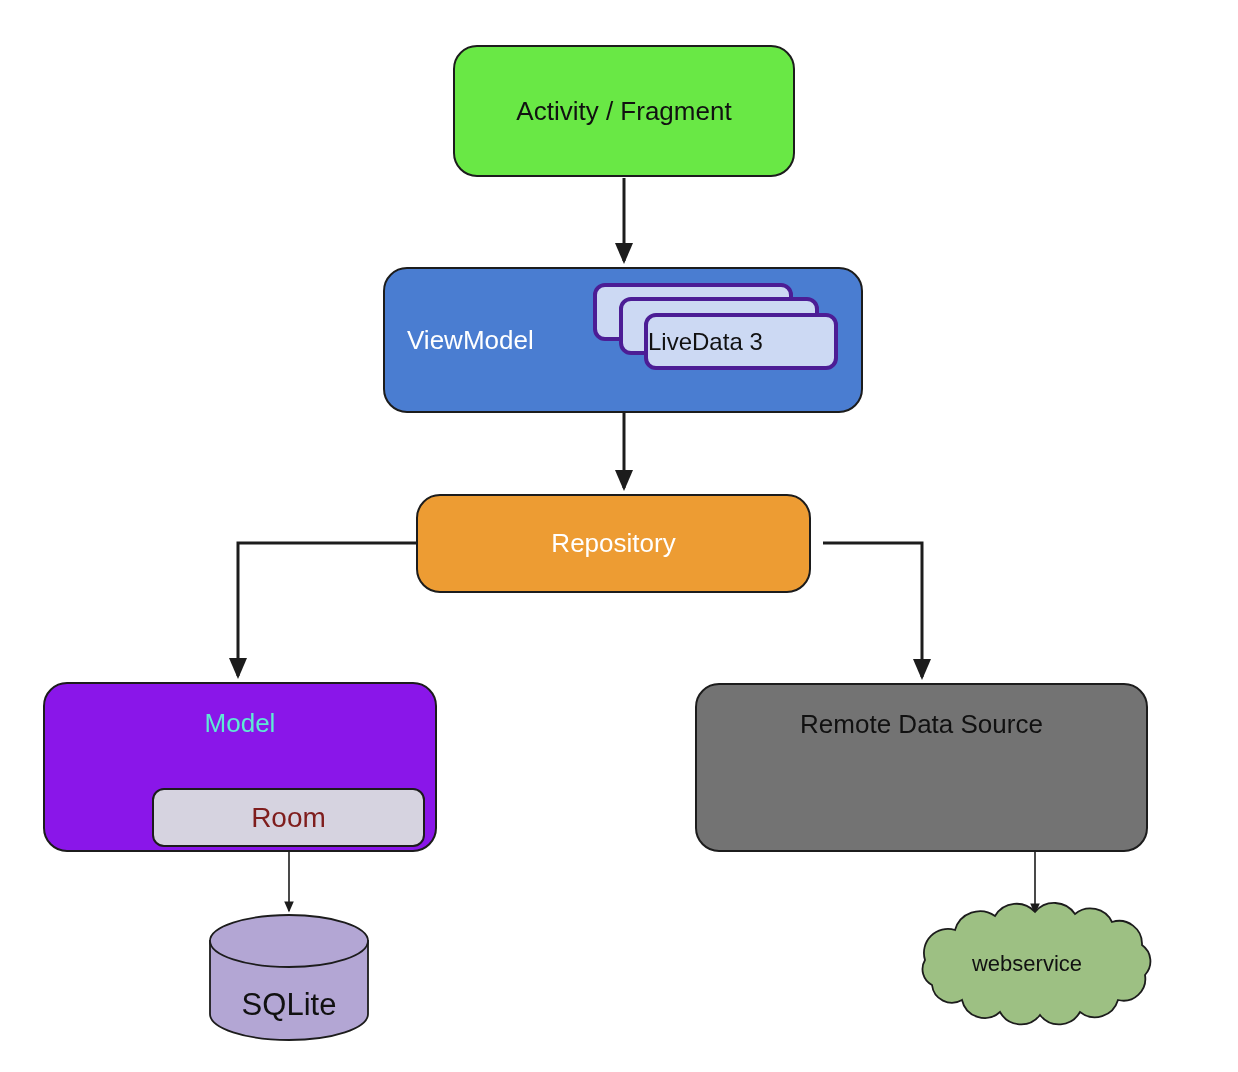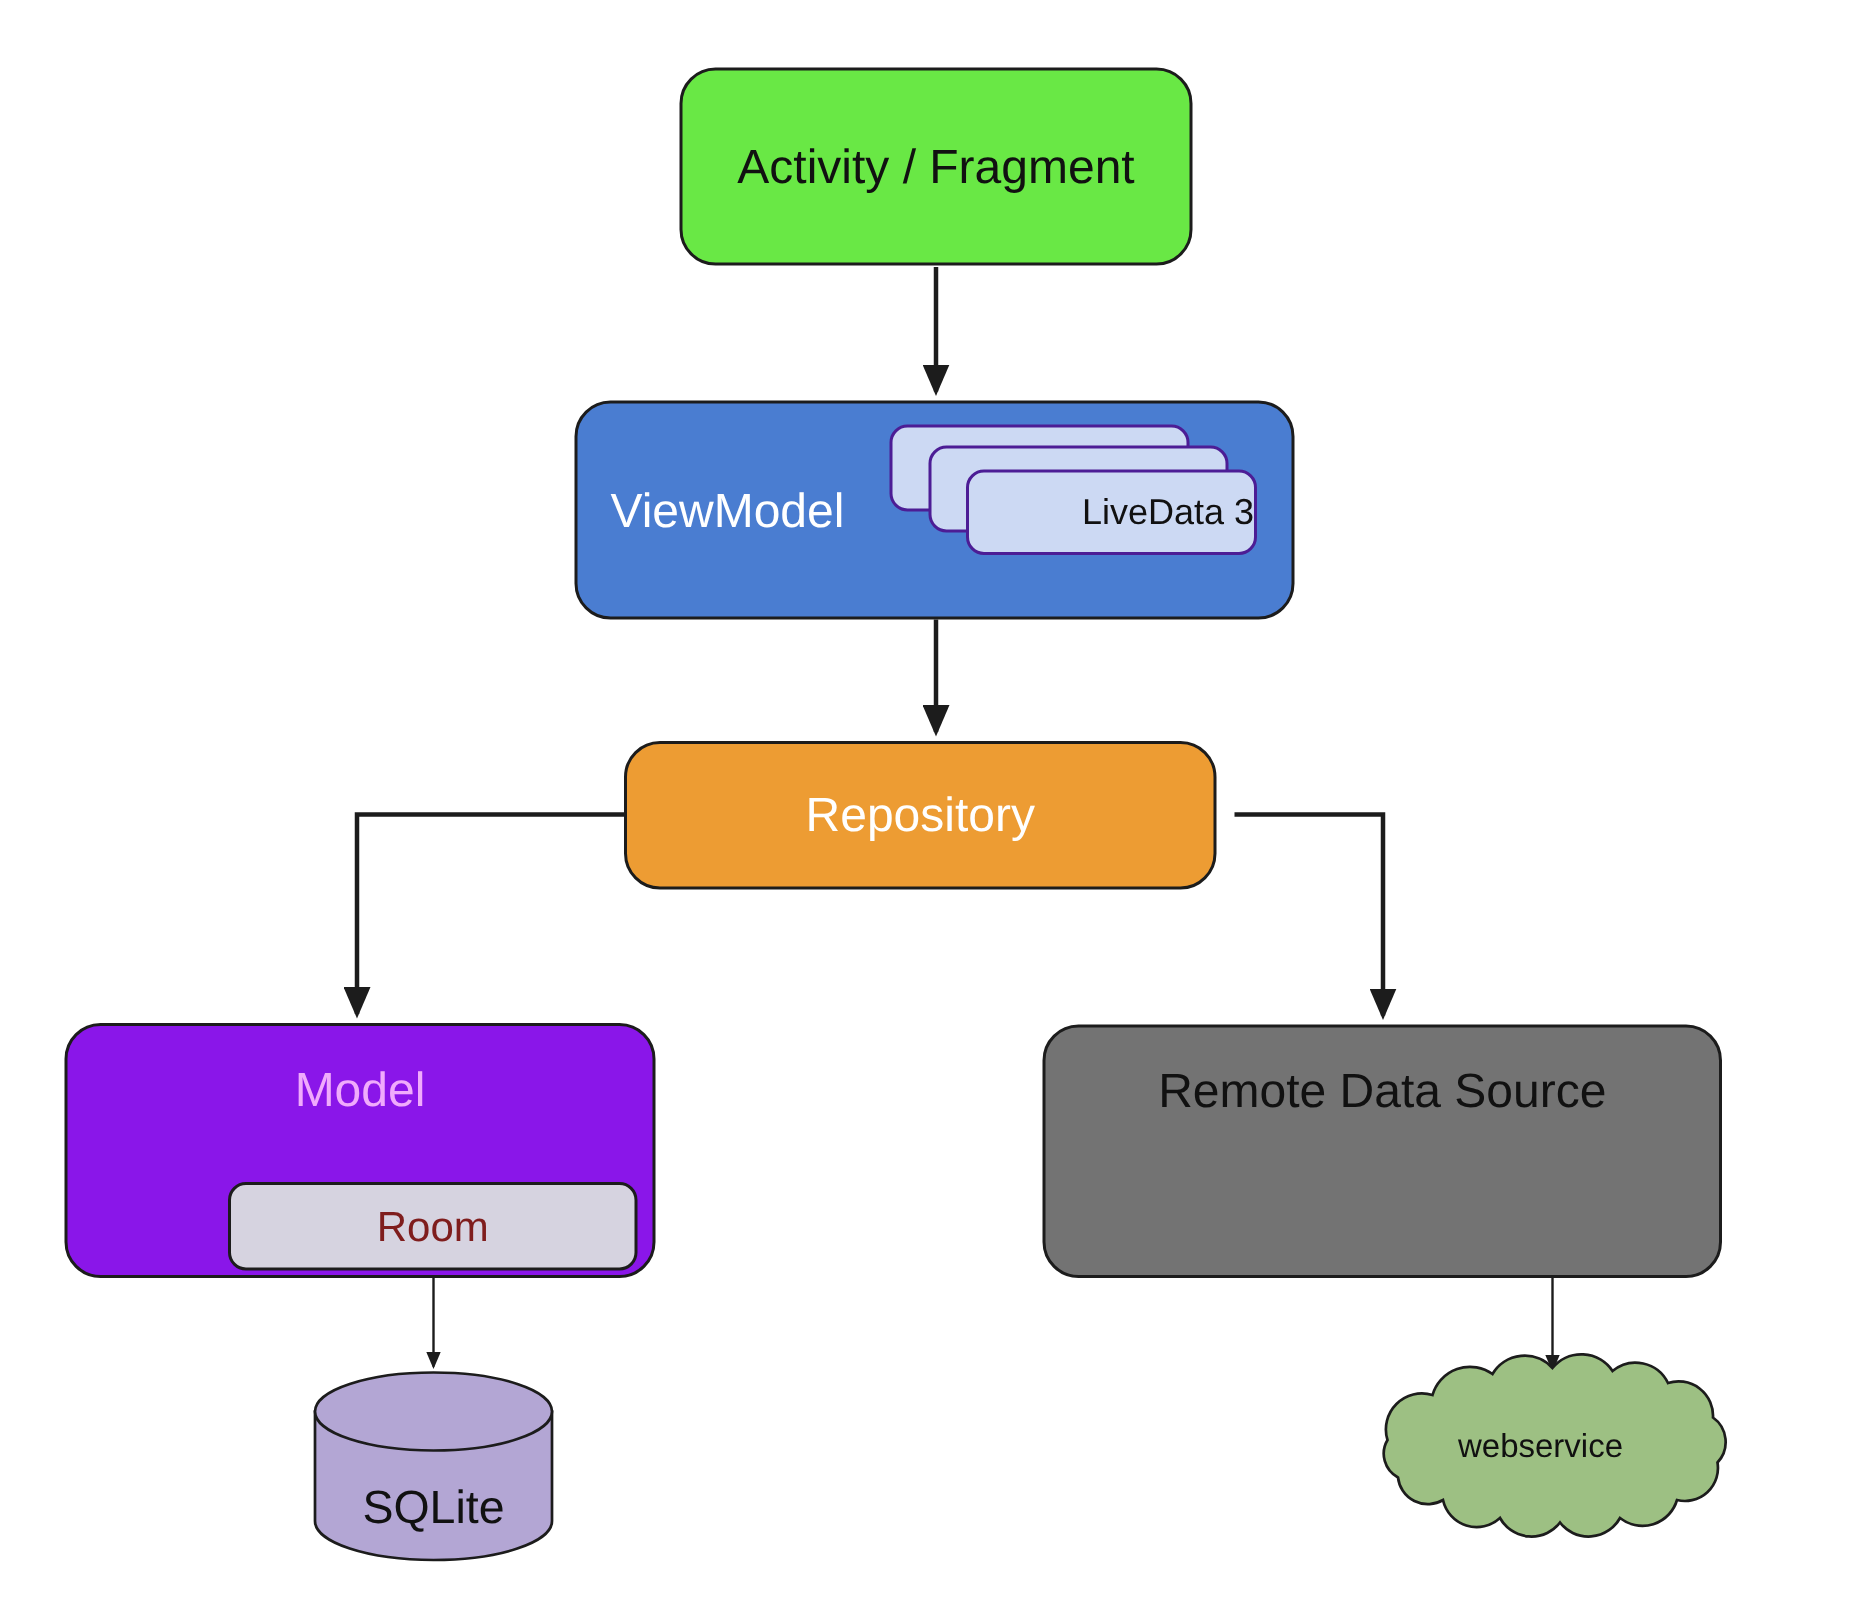--- a/index.html
+++ b/index.html
@@ -25,21 +25,21 @@
   .node {
     position: absolute;
     box-sizing: border-box;
     border: 2px solid #1c1c1c;
     display: flex;
     align-items: center;
     justify-content: center;
   }
   .node .label {
     white-space: nowrap;
-    font-size: 32px;
+    font-size: 26px;
   }
   .big { border-radius: 24px; }
   .small { border-radius: 12px; }
 
   #node-activity-fragment { left: 453px; top: 45px;  width: 342px; height: 132px; }
   #node-viewmodel         { left: 383px; top: 267px; width: 480px; height: 146px;
                             justify-content: flex-start; padding-left: 22px; }
   #node-repository        { left: 416px; top: 494px; width: 395px; height: 99px; }
   #node-model             { left: 43px;  top: 682px; width: 394px; height: 170px;
                             align-items: flex-start; padding-top: 24px; }
@@ -48,25 +48,25 @@
   #node-room              { left: 152px; top: 788px; width: 273px; height: 59px; }
   #node-room .label       { font-size: 28px; }
   #node-retrofit          { left: 927px; top: 787px; width: 216px; height: 59px; }
   #node-retrofit .label   { font-size: 28px; }
 
   .livedata-card {
     position: absolute;
     box-sizing: border-box;
     width: 200px;
     height: 58px;
-    border: 2px solid #4c1d95;
+    border: 4px solid #4c1d95;
     border-radius: 12px;
     display: flex;
     align-items: center;
-    justify-content: flex-end;
+    justify-content: flex-start;
   }
   #livedata-card-back   { left: 593px; top: 283px; }
   #livedata-card-middle { left: 619px; top: 297px; }
   #livedata-card-front  { left: 644px; top: 313px; width: 194px; height: 57px; }
   #livedata-card-front .label { font-size: 24px; }
 
   .shape-label {
     position: absolute;
     text-align: center;
     white-space: nowrap;
@@ -133,21 +133,21 @@
   <div class="livedata-card" id="livedata-card-middle" style="background-color: rgb(204, 217, 243);"></div>
   <div class="livedata-card" id="livedata-card-front" style="background-color: rgb(204, 217, 243);">
     <span class="label" style="color: rgb(17, 17, 17);">LiveData 3</span>
   </div>
 
   <div class="node big" id="node-repository" style="background-color: rgb(237, 156, 51);">
     <span class="label" style="color: rgb(255, 255, 255);">Repository</span>
   </div>
 
   <div class="node big" id="node-model" style="background-color: rgb(138, 22, 233);">
-    <span class="label" style="color: #f0abfc;">Model</span>
+    <span class="label" style="color: #5eead4;">Model</span>
   </div>
 
   <div class="node small" id="node-room" style="background-color: rgb(214, 211, 224);">
     <span class="label" style="color: #7f1d1d;">Room</span>
   </div>
 
   <div class="node big" id="node-remote-data-source" style="background-color: #737373;">
     <span class="label" style="color: rgb(17, 17, 17);">Remote Data Source</span>
   </div>
 

